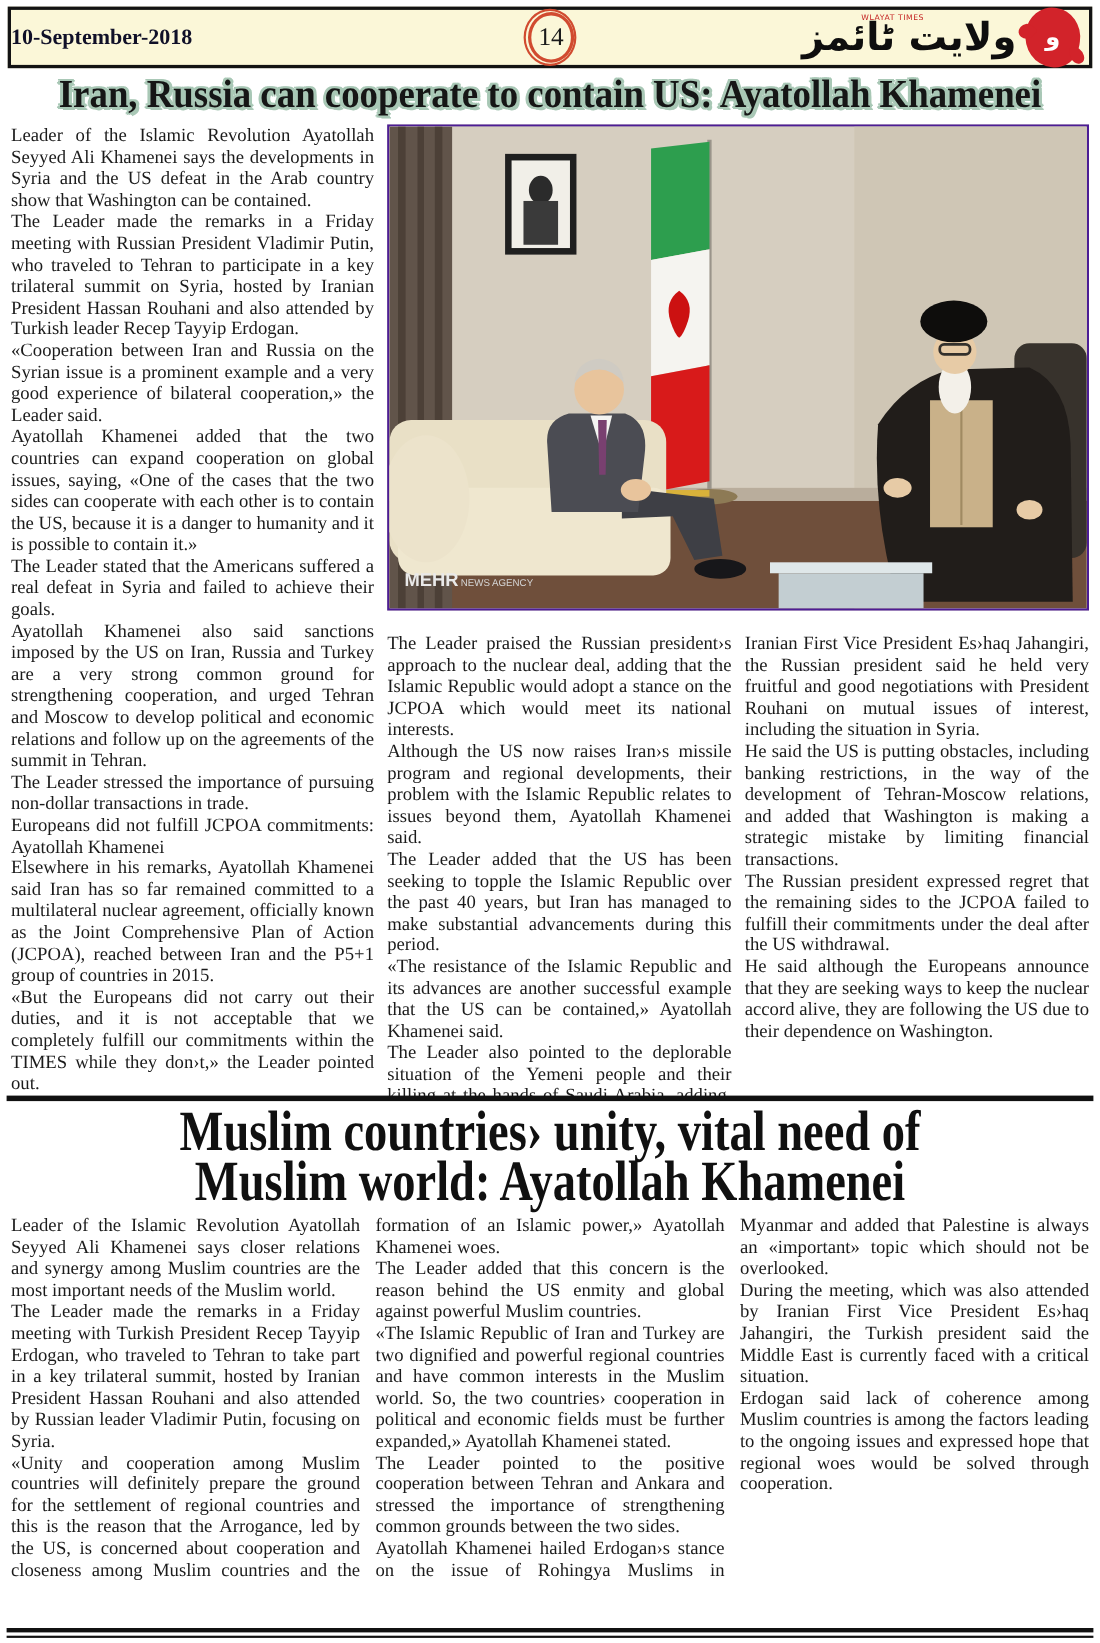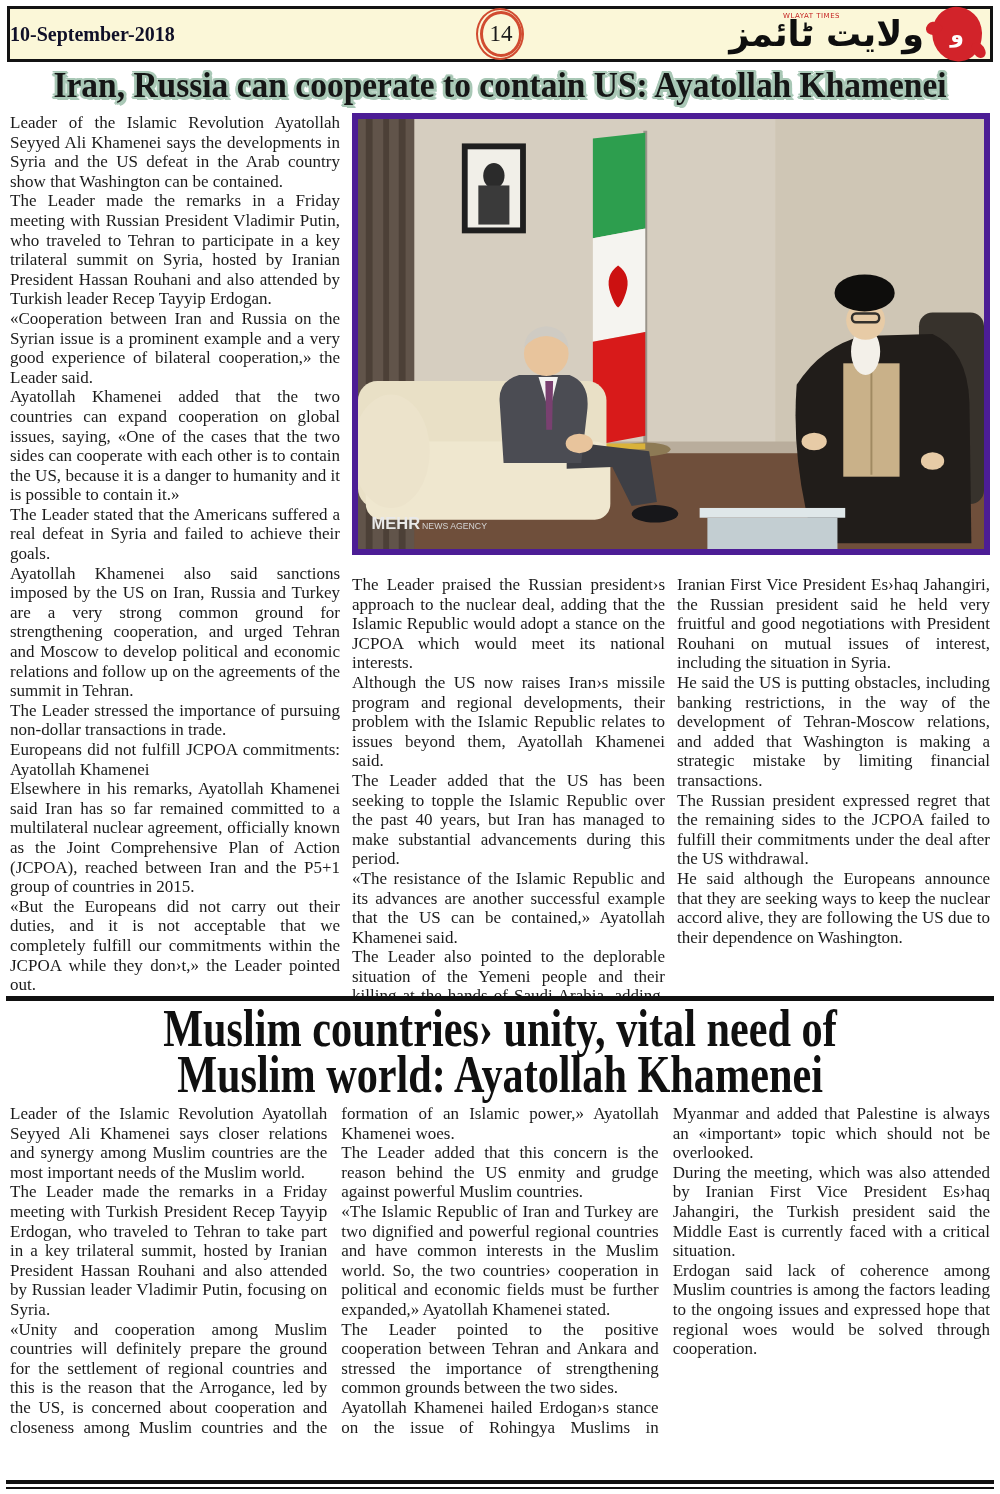--- a/index.html
+++ b/index.html
@@ -69,21 +69,21 @@
   .article1 {
     position:absolute; top:113px; left:10px; right:10px; height:884px;
     display:flex; gap:12px; overflow:hidden;
   }
   .col { text-align:justify; font-size:17px; line-height:19.6px; color:#1b1b1b; }
   .col p { margin:0; }
   .col p.cont { text-align-last:justify; }
   .a1-left { width:330px; flex:0 0 auto; }
   .a1-right { flex:1; display:flex; flex-direction:column; }
   .photo-box {
-    height:442px; border:6px solid #4c1d95; box-sizing:border-box; background:#d5cdbf; flex:0 0 auto;
+    height:442px; border:2px solid #4c1d95; box-sizing:border-box; background:#d5cdbf; flex:0 0 auto;
   }
   .photo-box svg { display:block; width:100%; height:100%; }
   .a1-cols { flex:1; display:flex; gap:12px; margin-top:20px; overflow:hidden; }
   .a1-cols .col { flex:1; }
 
   
   .rule-separator { position:absolute; top:996px; left:6px; right:6px; border-top:5px solid #111; }
 
   
   .headline2 { position:absolute; top:1006px; left:0; width:1000px; text-align:center; }
@@ -130,21 +130,21 @@
     <div class="col a1-left">
       <p>Leader of the Islamic Revolution Ayatollah Seyyed Ali Khamenei says the developments in Syria and the US defeat in the Arab country show that Washington can be contained.</p>
       <p>The Leader made the remarks in a Friday meeting with Russian President Vladimir Putin, who traveled to Tehran to participate in a key trilateral summit on Syria, hosted by Iranian President Hassan Rouhani and also attended by Turkish leader Recep Tayyip Erdogan.</p>
       <p>«Cooperation between Iran and Russia on the Syrian issue is a prominent example and a very good experience of bilateral cooperation,» the Leader said.</p>
       <p>Ayatollah Khamenei added that the two countries can expand cooperation on global issues, saying, «One of the cases that the two sides can cooperate with each other is to contain the US, because it is a danger to humanity and it is possible to contain it.»</p>
       <p>The Leader stated that the Americans suffered a real defeat in Syria and failed to achieve their goals.</p>
       <p>Ayatollah Khamenei also said sanctions imposed by the US on Iran, Russia and Turkey are a very strong common ground for strengthening cooperation, and urged Tehran and Moscow to develop political and economic relations and follow up on the agreements of the summit in Tehran.</p>
       <p>The Leader stressed the importance of pursuing non-dollar transactions in trade.</p>
       <p>Europeans did not fulfill JCPOA commitments: Ayatollah Khamenei</p>
       <p>Elsewhere in his remarks, Ayatollah Khamenei said Iran has so far remained committed to a multilateral nuclear agreement, officially known as the Joint Comprehensive Plan of Action (JCPOA), reached between Iran and the P5+1 group of countries in 2015.</p>
-      <p>«But the Europeans did not carry out their duties, and it is not acceptable that we completely fulfill our commitments within the JCPOA while they don›t,» the Leader pointed out.</p>
+      <p>«But the Europeans did not carry out their duties, and it is not acceptable that we completely fulfill our commitments within the TIMES while they don›t,» the Leader pointed out.</p>
     </div>
     <div class="a1-right">
 
       <div class="photo-box">
         <svg viewBox="0 0 645 440" preserveAspectRatio="none">
 
           <rect x="0" y="0" width="645" height="440" fill="#d6cec0"></rect>
           <rect x="430" y="0" width="215" height="440" fill="#cfc6b5"></rect>
           <rect x="0" y="330" width="645" height="14" fill="#b9ad9c"></rect>
           <rect x="0" y="342" width="645" height="98" fill="#6f4f3b"></rect>
@@ -237,21 +237,21 @@
   </div>
 
   <div class="article2">
     <div class="col">
       <p>Leader of the Islamic Revolution Ayatollah Seyyed Ali Khamenei says closer relations and synergy among Muslim countries are the most important needs of the Muslim world.</p>
       <p>The Leader made the remarks in a Friday meeting with Turkish President Recep Tayyip Erdogan, who traveled to Tehran to take part in a key trilateral summit, hosted by Iranian President Hassan Rouhani and also attended by Russian leader Vladimir Putin, focusing on Syria.</p>
       <p class="cont">«Unity and cooperation among Muslim countries will definitely prepare the ground for the settlement of regional countries and this is the reason that the Arrogance, led by the US, is concerned about cooperation and closeness among Muslim countries and the</p>
     </div>
     <div class="col">
       <p>formation of an Islamic power,» Ayatollah Khamenei woes.</p>
-      <p>The Leader added that this concern is the reason behind the US enmity and grudge against powerful Muslim countries.</p>
+      <p>The Leader added that this concern is the reason behind the US enmity and global against powerful Muslim countries.</p>
       <p>«The Islamic Republic of Iran and Turkey are two dignified and powerful regional countries and have common interests in the Muslim world. So, the two countries› cooperation in political and economic fields must be further expanded,» Ayatollah Khamenei stated.</p>
       <p>The Leader pointed to the positive cooperation between Tehran and Ankara and stressed the importance of strengthening common grounds between the two sides.</p>
       <p class="cont">Ayatollah Khamenei hailed Erdogan›s stance on the issue of Rohingya Muslims in</p>
     </div>
     <div class="col">
       <p>Myanmar and added that Palestine is always an «important» topic which should not be overlooked.</p>
       <p>During the meeting, which was also attended by Iranian First Vice President Es›haq Jahangiri, the Turkish president said the Middle East is currently faced with a critical situation.</p>
       <p>Erdogan said lack of coherence among Muslim countries is among the factors leading to the ongoing issues and expressed hope that regional woes would be solved through cooperation.</p>
     </div>
   </div>

